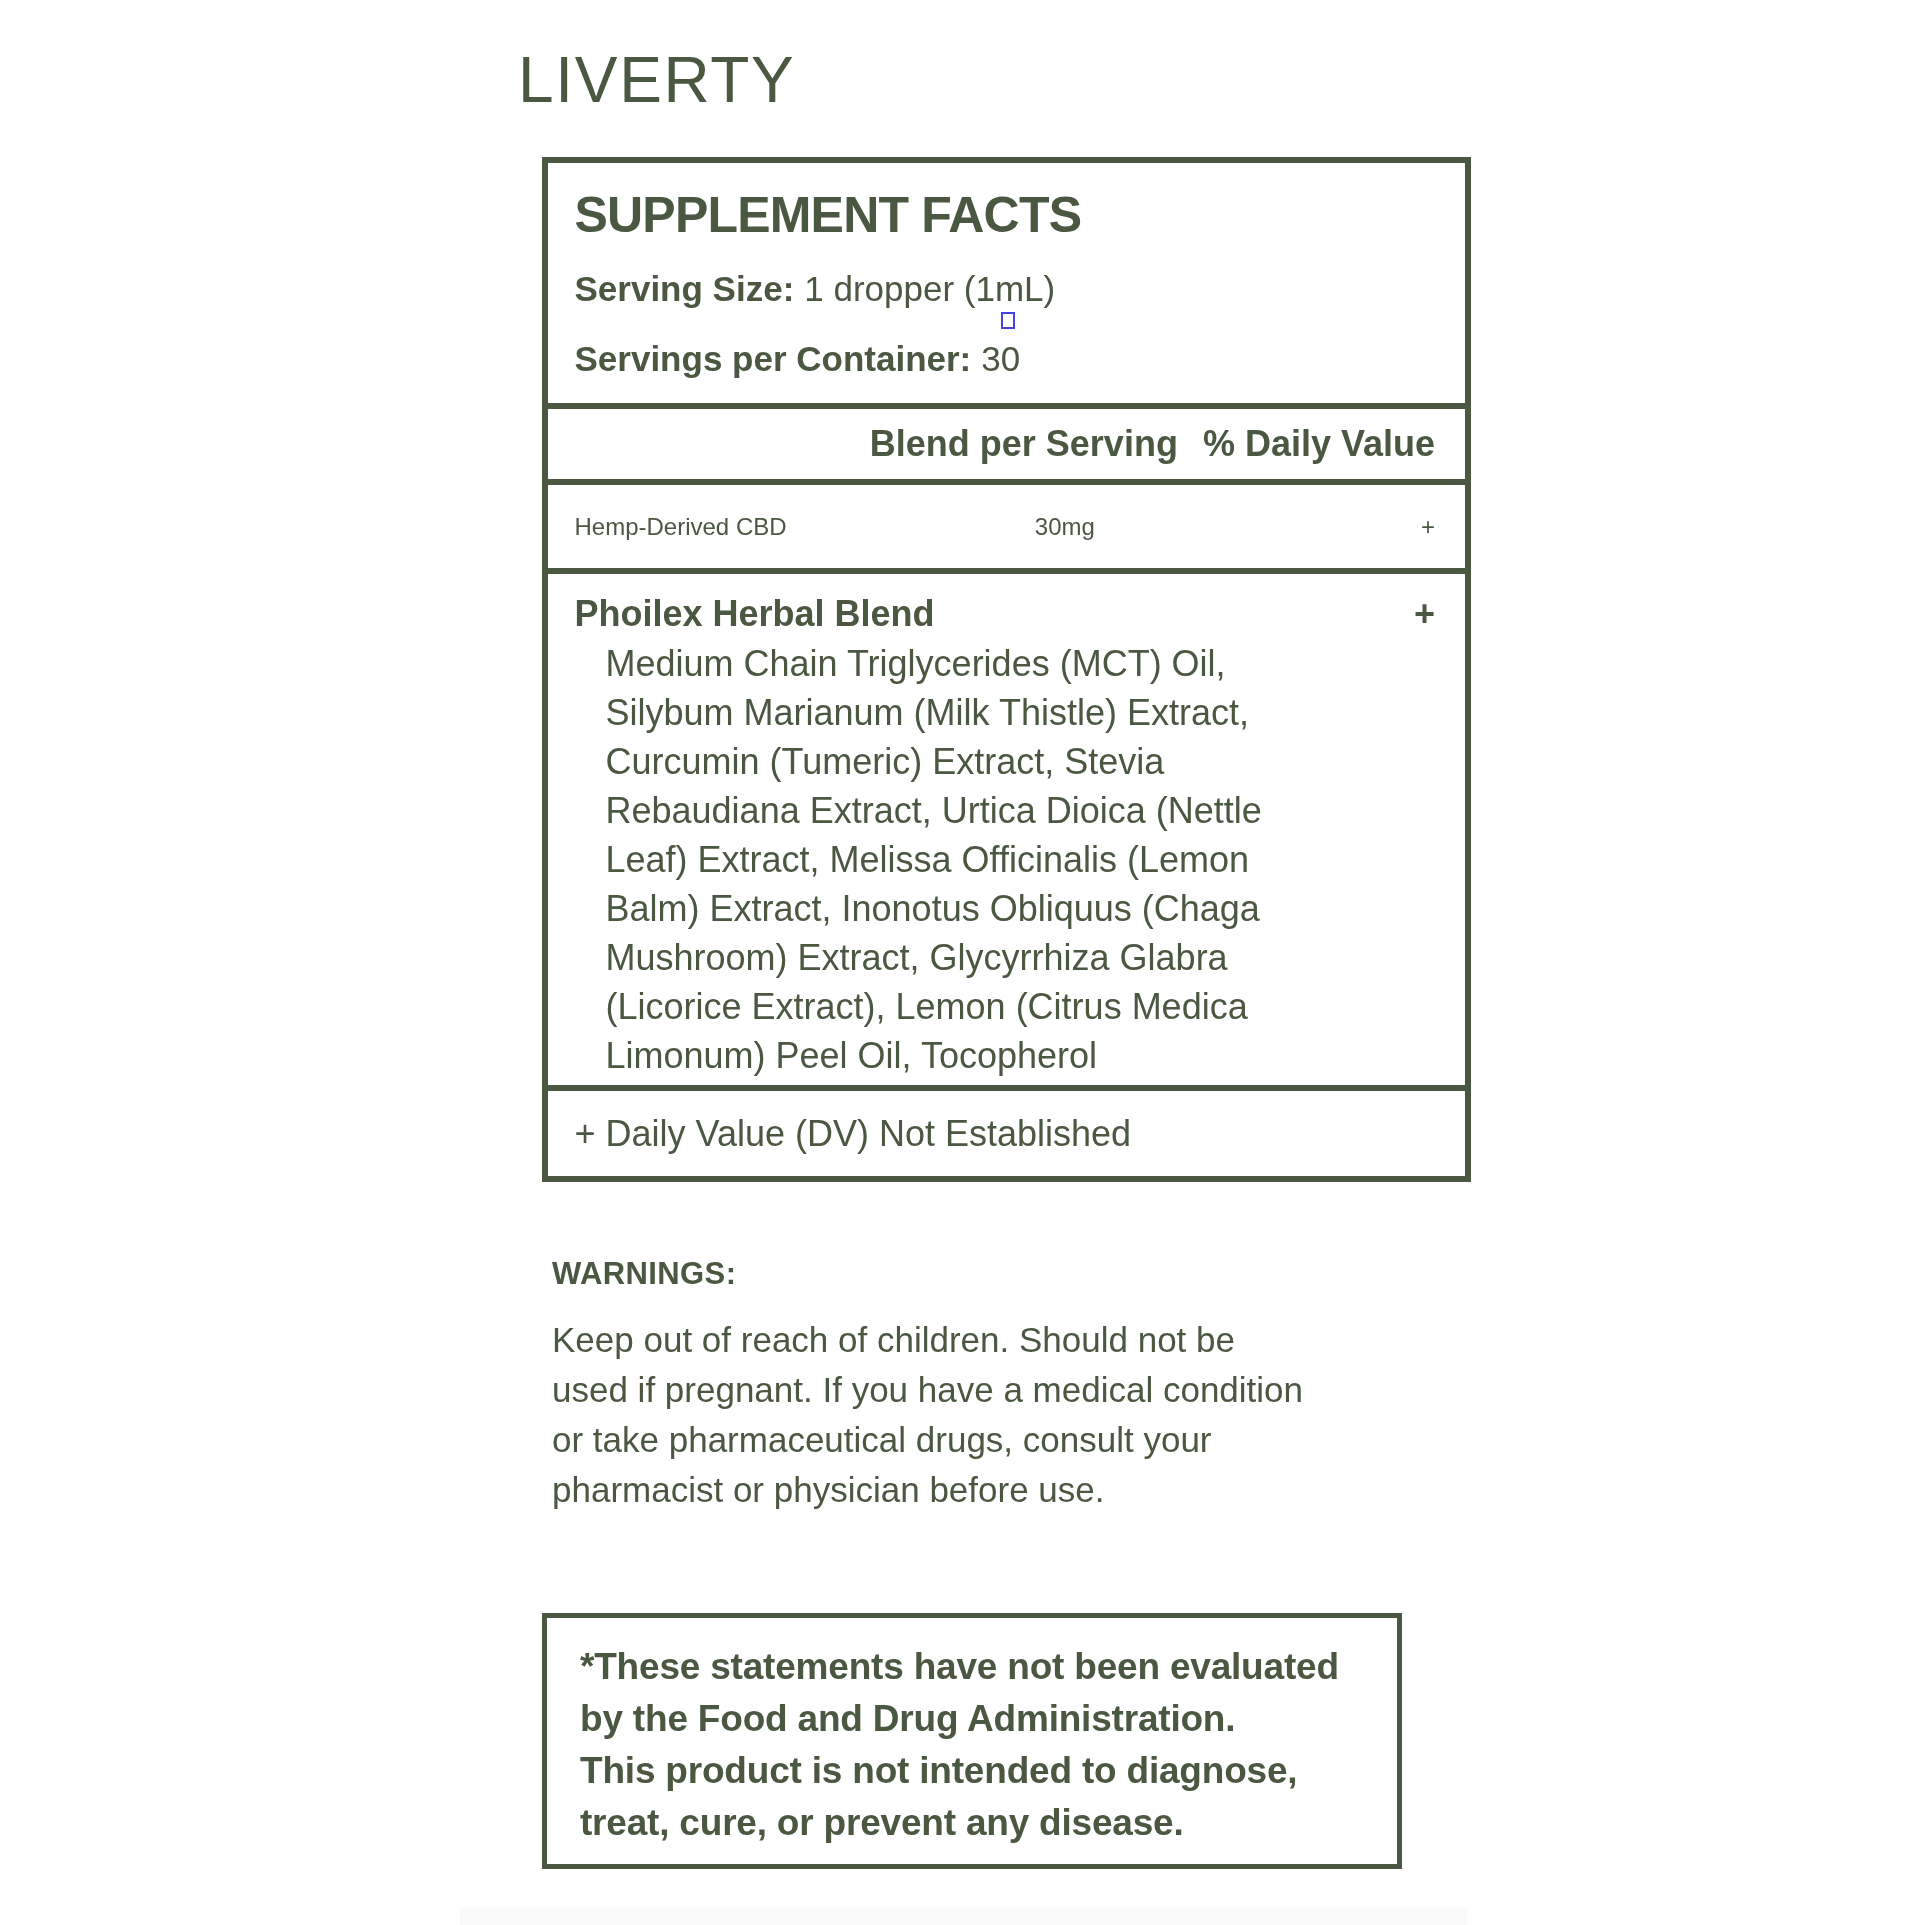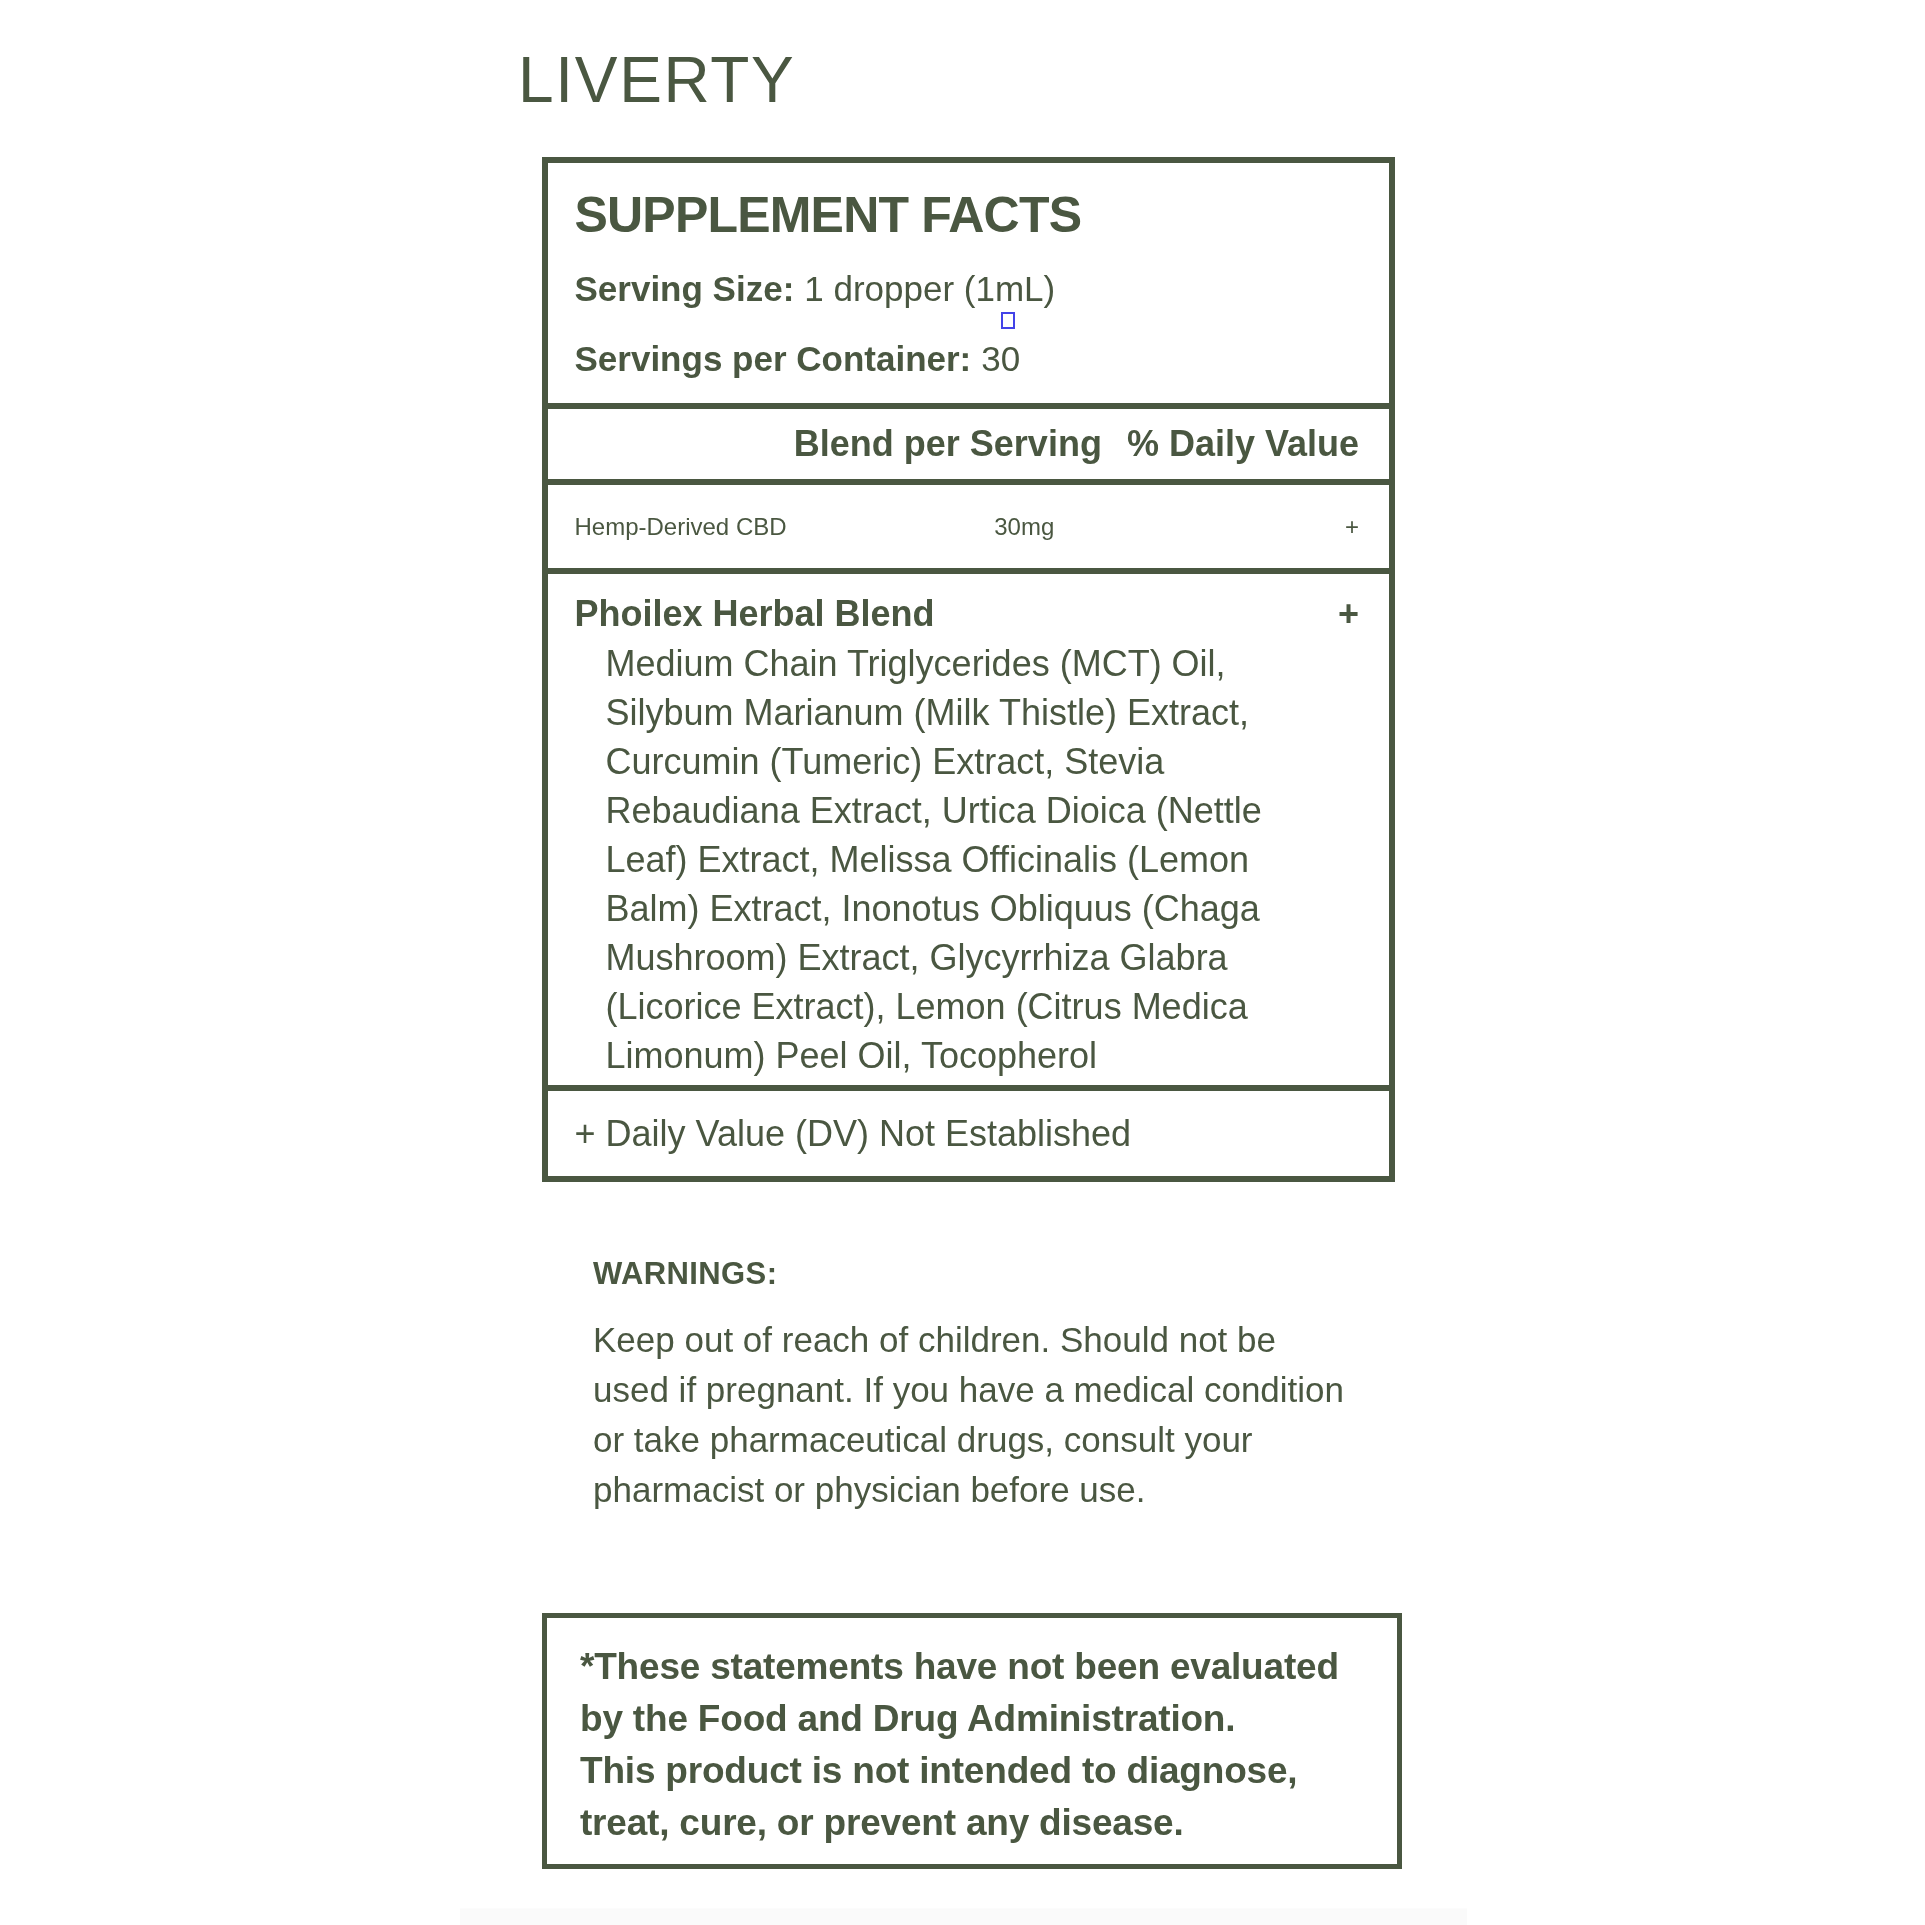--- a/index.html
+++ b/index.html
@@ -6,21 +6,21 @@
   body{
     width:1926px;height:1926px;background:#ffffff;position:relative;
     font-family:"Liberation Sans", sans-serif;color:#4a5741;overflow:hidden;
   }
   .brand{
     position:absolute;left:518px;top:45px;margin:0;
     font-size:64px;font-weight:400;letter-spacing:1.7px;line-height:71px;
   }
   
   .facts-box{
-    position:absolute;left:542px;top:157px;width:853px;
+    position:absolute;left:542px;top:157px;width:929px;
     border:6.6px solid #4a5741;background:#fff;box-sizing:border-box;
   }
   .sf-section{border-top:6.6px solid #4a5741;}
   .sf-head{padding:23px 30px 18px 26.5px;}
   .sf-title{font-size:50px;font-weight:700;letter-spacing:-0.8px;margin:0 0 18px 0;line-height:58px;}
   .sf-line{font-size:35px;line-height:53px;margin-top:17px;}
   .sf-line b{font-weight:700;margin-right:10px;}
   .sf-cols{
     display:flex;justify-content:flex-end;gap:25px;
     padding:15px 30px;font-weight:700;font-size:36px;line-height:40px;
@@ -33,21 +33,21 @@
   .ingredients{
     position:relative;margin-top:5px;padding-left:31px;
     font-size:36px;line-height:49px;white-space:pre;
   }
   .tofu{
     position:absolute;left:453px;top:149px;width:10px;height:13.2px;
     border:2.5px solid #4343e8;background:transparent;display:block;
   }
   .sf-footnote{padding:23px 30px 21.5px 26.5px;font-size:36px;line-height:40px;}
   
-  .warnings{position:absolute;left:593px;top:1256px;width:827px;}
+  .warnings{position:absolute;left:552px;top:1256px;width:827px;}
   .warnings h3{margin:0;font-size:31px;font-weight:700;letter-spacing:0.4px;line-height:36px;}
   .warnings p{margin:23px 0 0 0;font-size:35px;line-height:50px;white-space:pre;}
   
   .fda-box{
     position:absolute;left:542px;top:1613px;width:860px;box-sizing:border-box;
     border:5px solid #4a5741;padding:23px 23px 15px 33px;background:#fff;
   }
   .fda-box p{margin:0;font-weight:700;font-size:37px;line-height:52px;letter-spacing:-0.2px;white-space:pre;}
   
   .bottom-bar{

